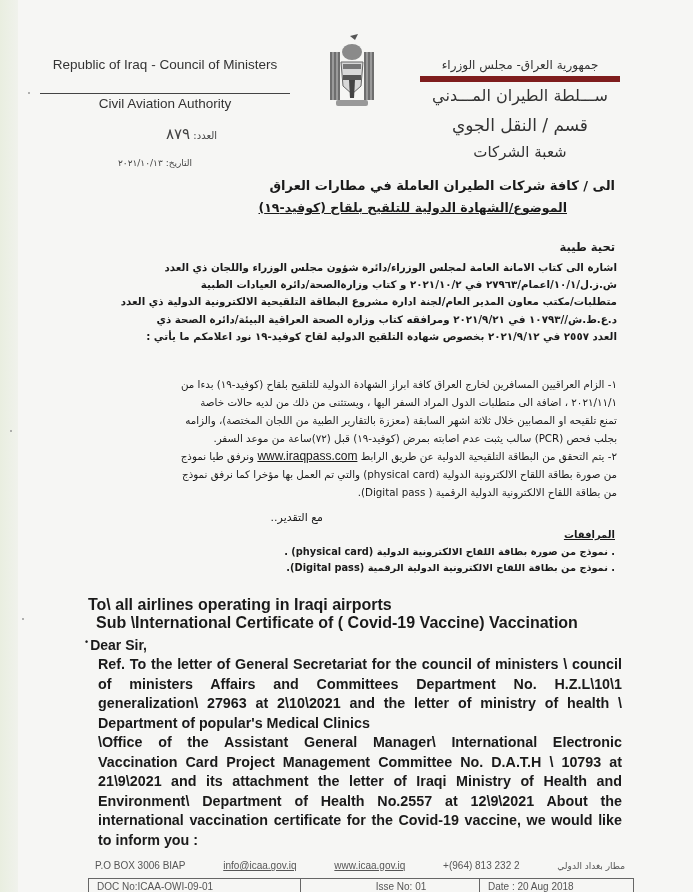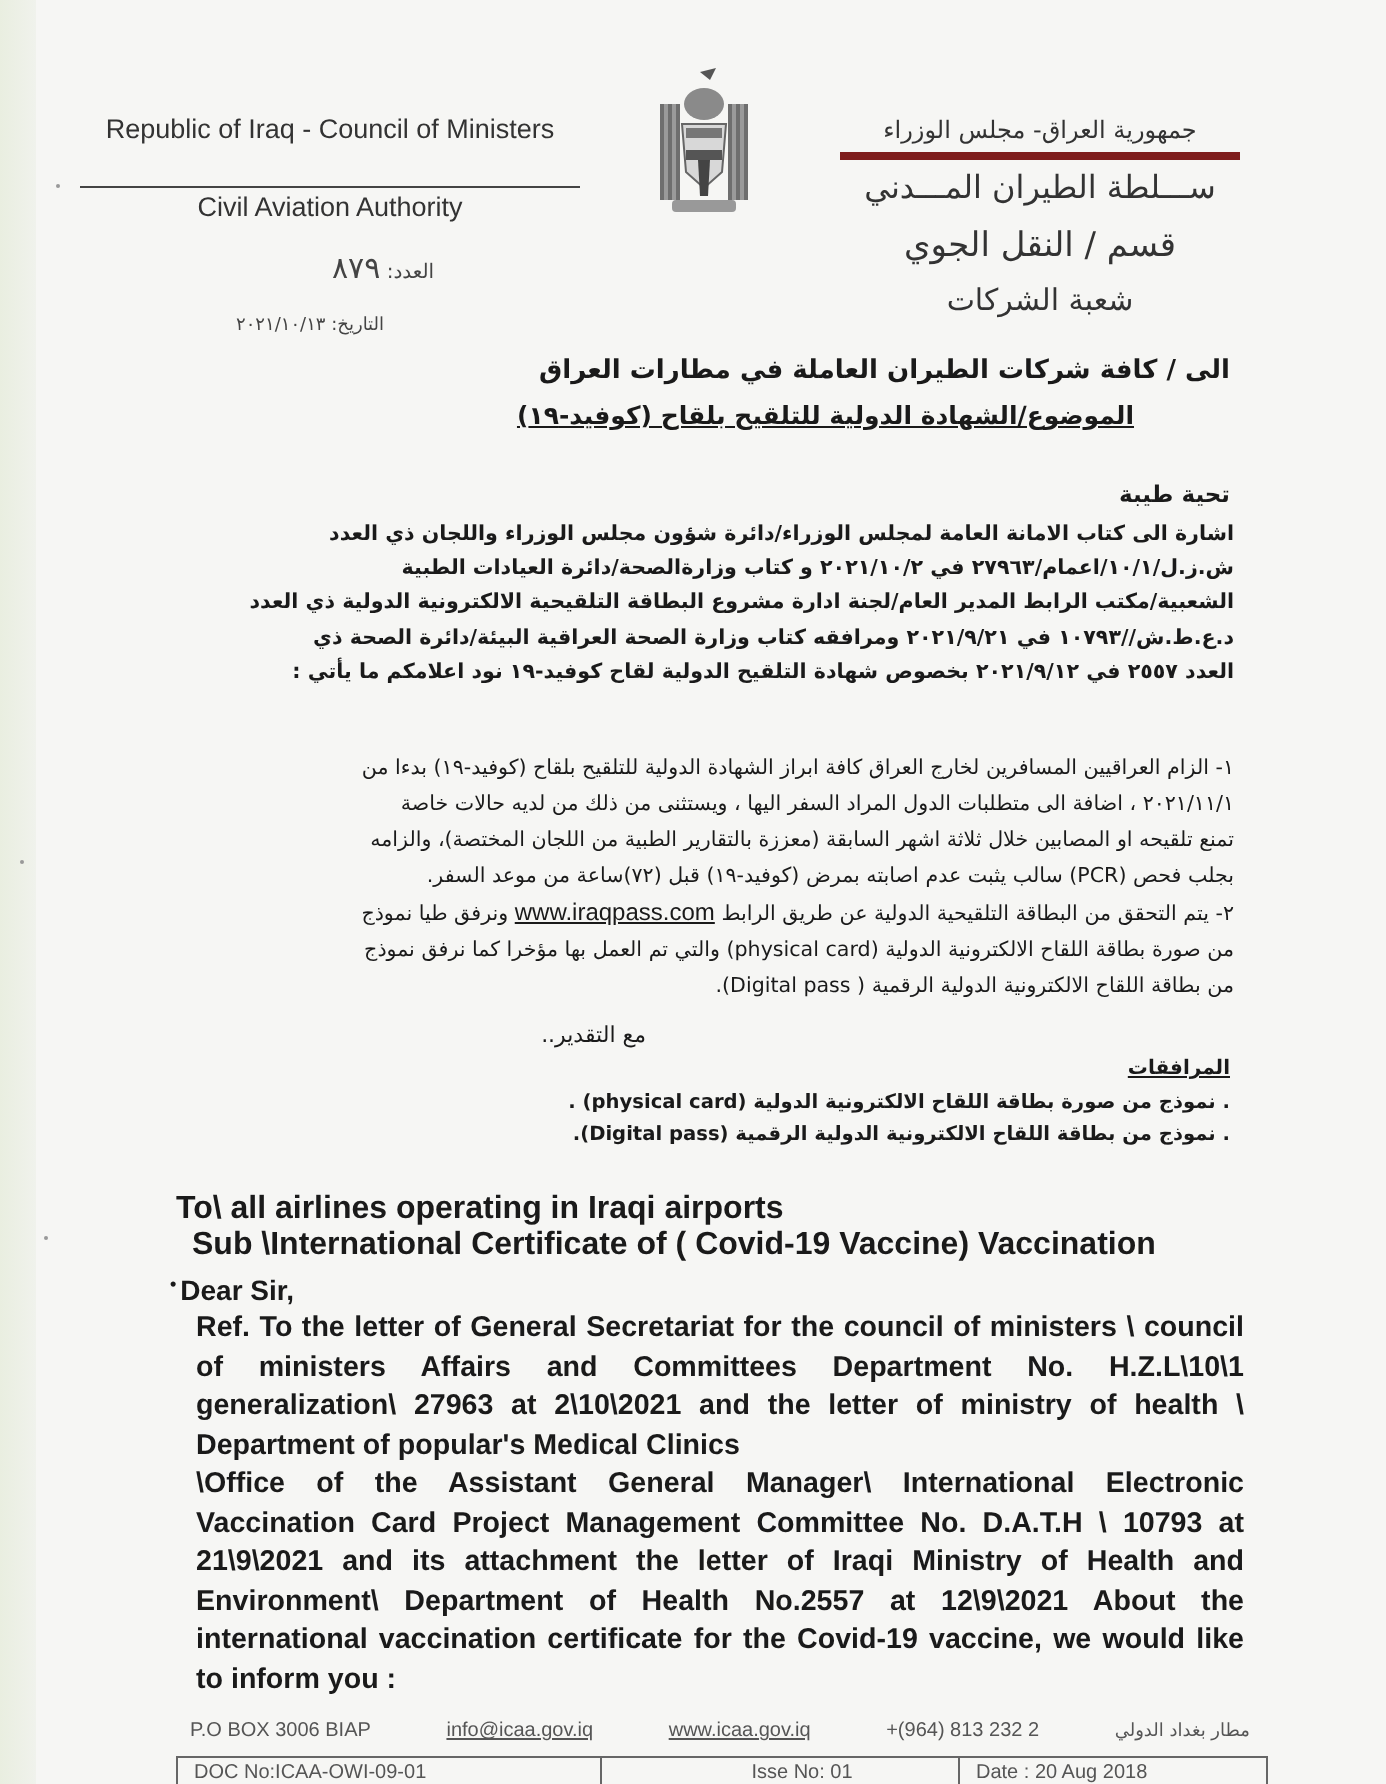--- a/index.html
+++ b/index.html
@@ -16,21 +16,21 @@
   .page {
     position: absolute; left: 18px; top: 0; width: 675px; height: 892px;
     background: #f6f6f4;
   }
   
   .hdr-en { position: absolute; left: 40px; top: 57px; width: 250px; font-family: "Liberation Sans", sans-serif; color: #333; }
   .hdr-en .l1 { font-size: 13.5px; text-align: center; padding-bottom: 21px; border-bottom: 1px solid #444; }
   .hdr-en .l2 { font-size: 13.5px; text-align: center; margin-top: 2px; }
   .emblem { position: absolute; left: 322px; top: 30px; width: 60px; height: 90px; }
   .hdr-ar { position: absolute; left: 420px; top: 58px; width: 200px; font-family: "DejaVu Sans", sans-serif; color: #333; direction: rtl; text-align: center; }
-  .hdr-ar .l1 { font-size: 12px; padding-bottom: 4px; border-bottom: 4px solid #7f1d1d; }
+  .hdr-ar .l1 { font-size: 12px; padding-bottom: 4px; border-bottom: 6px solid #7f1d1d; }
   .hdr-ar .l2 { font-size: 16px; margin-top: 4px; }
   .hdr-ar .l3 { font-size: 17px; margin-top: 10px; }
   .hdr-ar .l4 { font-size: 15px; margin-top: 8px; }
   .refno { position: absolute; left: 166px; top: 125px; font-family: "DejaVu Sans", sans-serif; direction: rtl; font-size: 10px; color: #444; text-align: right; }
   .refno .num { font-size: 15px; }
   .refdate { position: absolute; left: 118px; top: 158px; font-family: "DejaVu Sans", sans-serif; direction: rtl; font-size: 9px; color: #444; }
 
   .ar { font-family: "DejaVu Sans", sans-serif; direction: rtl; text-align: right; color: #1a1a1a; }
   .to-ar { position: absolute; right: 78px; top: 178px; font-size: 13px; font-weight: bold; }
   .subj-ar { position: absolute; right: 126px; top: 200px; font-size: 12.5px; font-weight: bold; text-decoration: underline; }
@@ -110,21 +110,21 @@
   <span>٢٠٢١/١٠/١٣</span>
 </div>
 
 <div class="ar to-ar">الى /  كافة شركات الطيران العاملة في مطارات العراق</div>
 <div class="ar subj-ar">الموضوع/الشهادة الدولية للتلقيح بلقاح (كوفيد-١٩)</div>
 <div class="ar greet-ar">تحية طيبة</div>
 
 <div class="ar body-ar">
   <p>اشارة الى كتاب الامانة العامة لمجلس الوزراء/دائرة شؤون مجلس الوزراء واللجان  ذي العدد</p>
   <p>ش.ز.ل/١٠/١/اعمام/٢٧٩٦٣  في  ٢٠٢١/١٠/٢  و  كتاب  وزارةالصحة/دائرة  العيادات  الطبية</p>
-  <p>الشعبية/مكتب الرابط المدير العام/لجنة ادارة مشروع البطاقة التلقيحية الالكترونية الدولية ذي العدد</p>
+  <p>متطلبات/مكتب معاون المدير العام/لجنة ادارة مشروع البطاقة التلقيحية الالكترونية الدولية ذي العدد</p>
   <p>د.ع.ط.ش//١٠٧٩٣ في ٢٠٢١/٩/٢١ ومرافقه كتاب وزارة الصحة العراقية البيئة/دائرة الصحة ذي</p>
   <p>العدد ٢٥٥٧ في ٢٠٢١/٩/١٢ بخصوص شهادة التلقيح الدولية لقاح كوفيد-١٩ نود اعلامكم ما يأتي :</p>
 </div>
 
 <div class="ar items-ar">
   <p>١- الزام العراقيين المسافرين لخارج العراق كافة ابراز الشهادة الدولية للتلقيح بلقاح (كوفيد-١٩) بدءا من</p>
   <p>٢٠٢١/١١/١ ، اضافة الى متطلبات الدول المراد السفر اليها ، ويستثنى من ذلك من لديه حالات خاصة</p>
   <p>تمنع تلقيحه او المصابين خلال ثلاثة اشهر السابقة (معززة بالتقارير الطبية من اللجان المختصة)، والزامه</p>
   <p>بجلب فحص (PCR) سالب يثبت عدم اصابته بمرض (كوفيد-١٩) قبل (٧٢)ساعة من موعد السفر.</p>
   <p>

